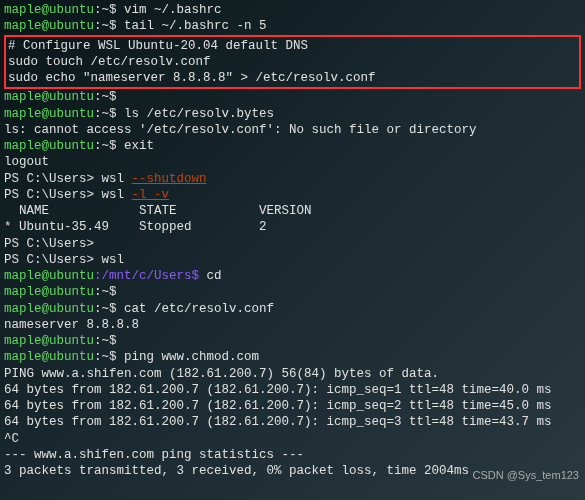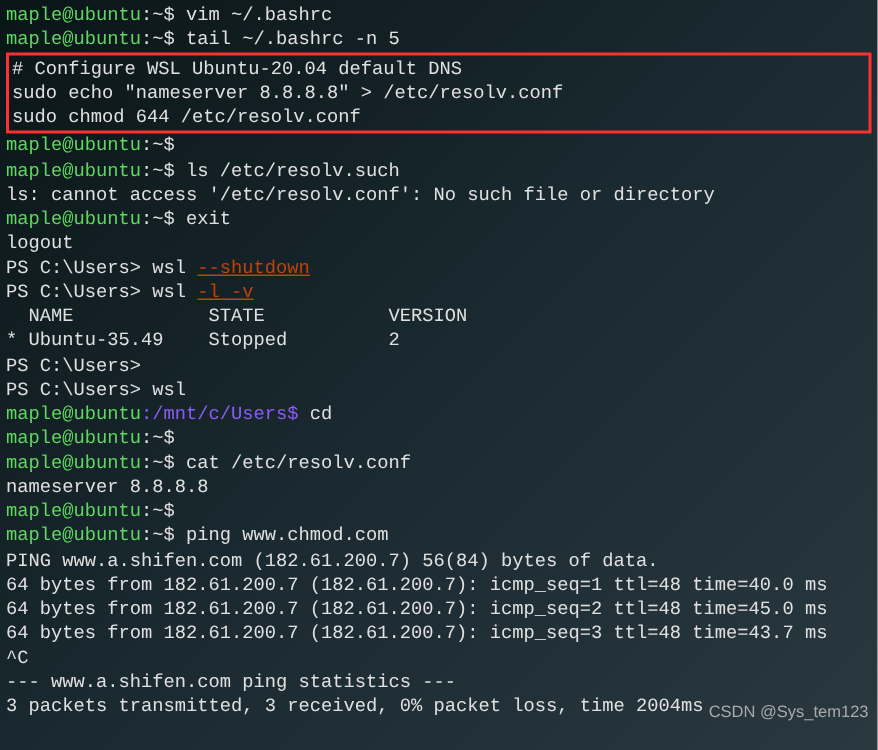--- a/index.html
+++ b/index.html
@@ -36,26 +36,26 @@
     }
   </style>
 </head>
 <body>
 
 <div class="line"><span class="green">maple@ubuntu</span><span class="white">:~$ </span><span class="white">vim ~/.bashrc</span></div>
 <div class="line"><span class="green">maple@ubuntu</span><span class="white">:~$ </span><span class="white">tail ~/.bashrc -n 5</span></div>
 
 <div class="redbox">
 <div class="line white"># Configure WSL Ubuntu-20.04 default DNS</div>
+<div class="line white">sudo touch /etc/resolv.conf</div>
 <div class="line white">sudo echo "nameserver 8.8.8.8" &gt; /etc/resolv.conf</div>
-<div class="line white">sudo chmod 644 /etc/resolv.conf</div>
 </div>
 
 <div class="line"><span class="green">maple@ubuntu</span><span class="white">:~$ </span></div>
-<div class="line"><span class="green">maple@ubuntu</span><span class="white">:~$ </span><span class="white">ls /etc/resolv.such</span></div>
+<div class="line"><span class="green">maple@ubuntu</span><span class="white">:~$ </span><span class="white">ls /etc/resolv.bytes</span></div>
 <div class="line white">ls: cannot access '/etc/resolv.conf': No such file or directory</div>
 <div class="line"><span class="green">maple@ubuntu</span><span class="white">:~$ </span><span class="white">exit</span></div>
 <div class="line white">logout</div>
 <div class="line"><span class="white">PS C:\Users&gt; </span><span class="white">wsl </span><span class="gray">--shutdown</span></div>
 <div class="line"><span class="white">PS C:\Users&gt; </span><span class="white">wsl </span><span class="gray">-l -v</span></div>
 <div class="line white">  NAME            STATE           VERSION</div>
 <div class="line white">* Ubuntu-35.49    Stopped         2</div>
 <div class="line"><span class="white">PS C:\Users&gt; </span></div>
 <div class="line"><span class="white">PS C:\Users&gt; </span><span class="white">wsl</span></div>
 <div class="line"><span class="green">maple@ubuntu</span><span class="teal">:/mnt/c/Users$ </span><span class="white">cd</span></div>

